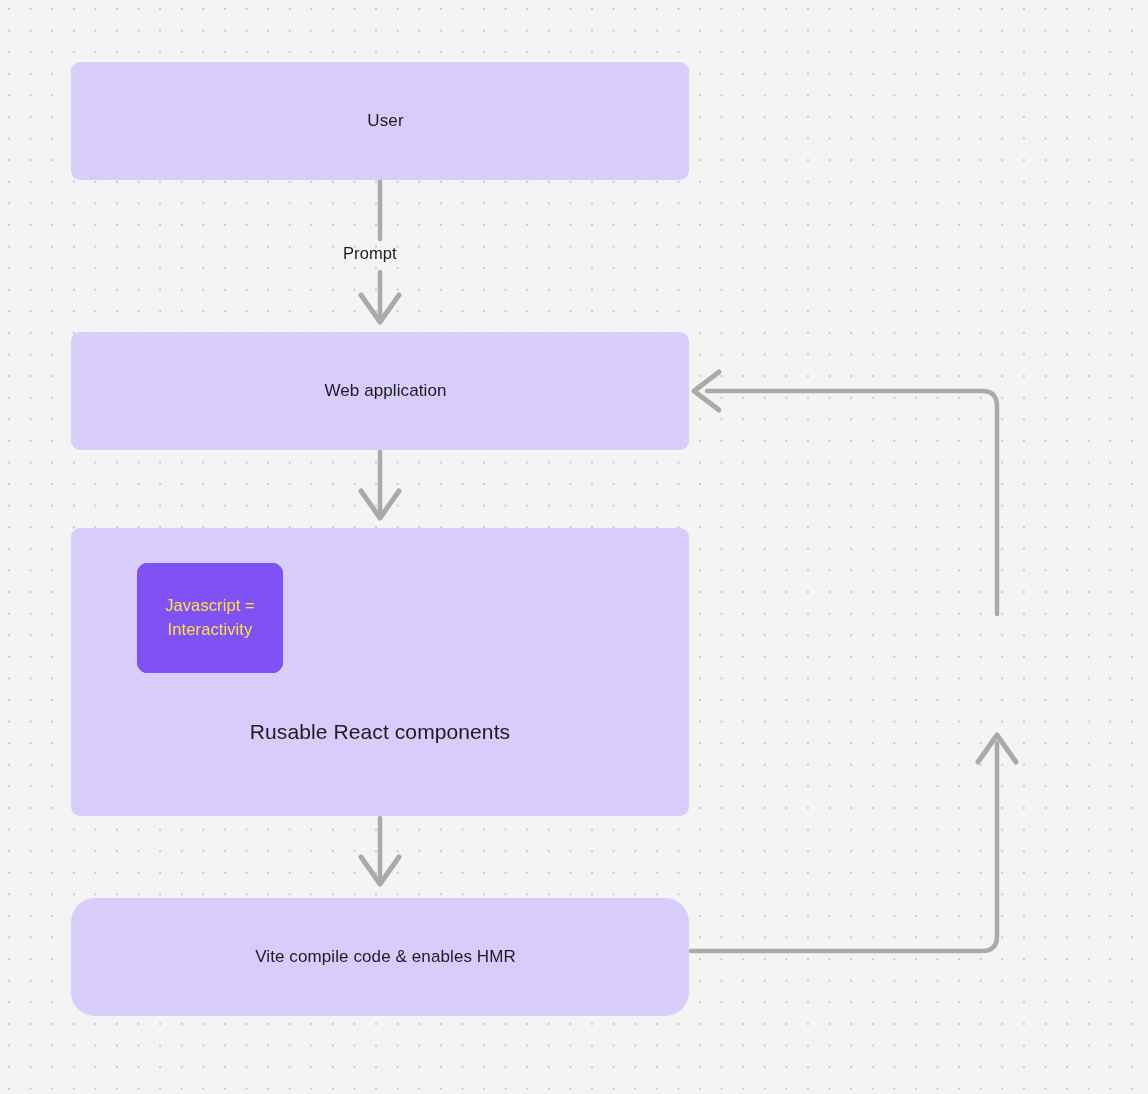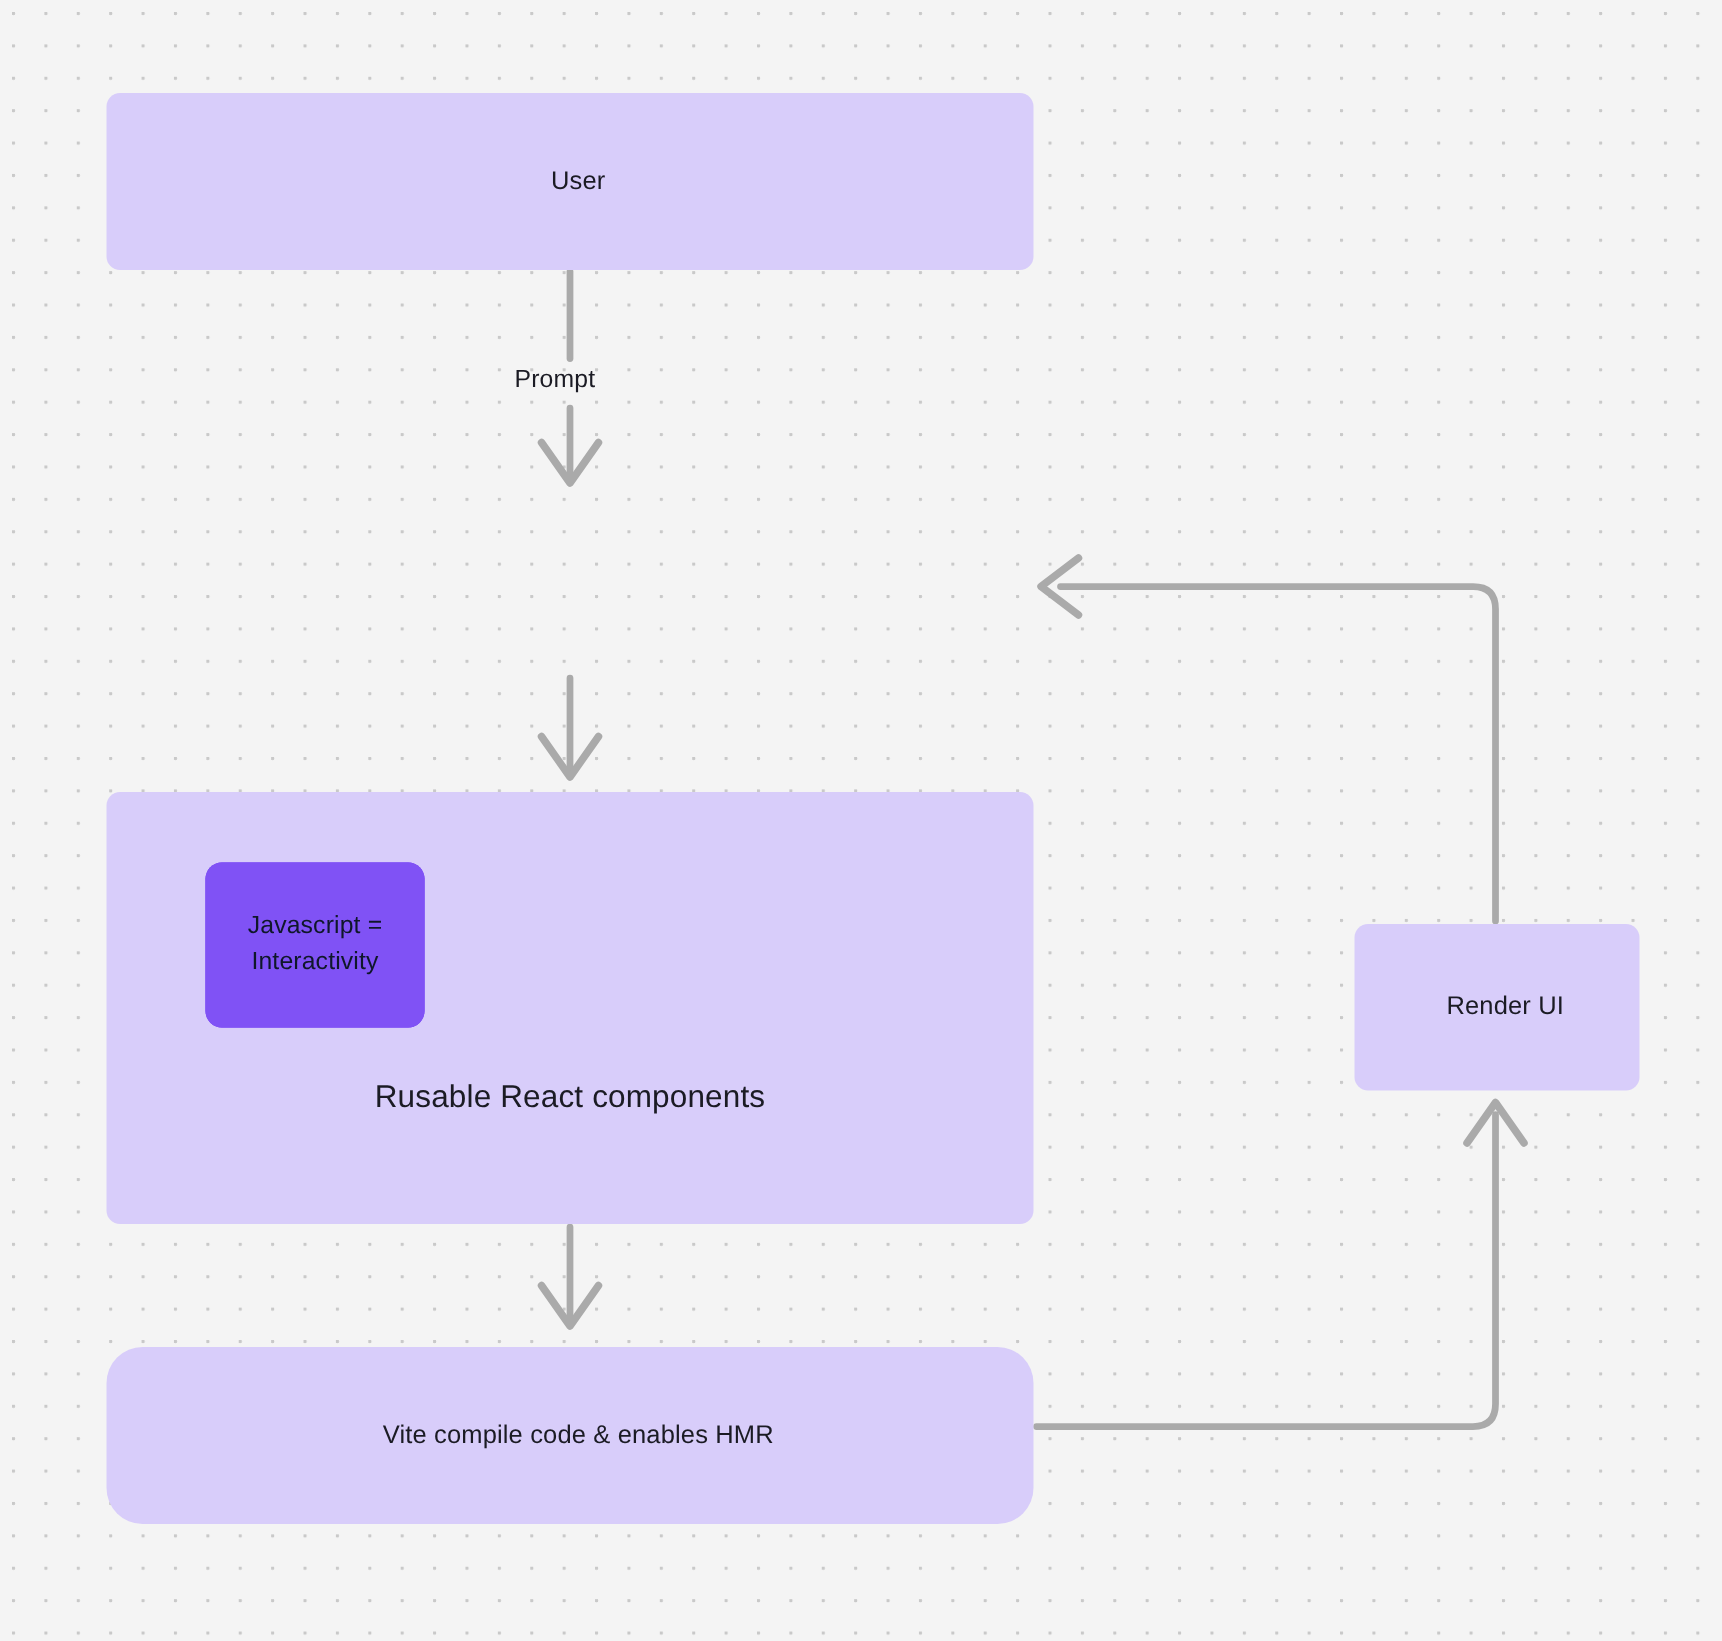--- a/index.html
+++ b/index.html
@@ -33,25 +33,24 @@
     color: #1b1b24;
     font-size: 17px;
     line-height: 1.35;
     text-align: center;
     letter-spacing: 0.1px;
     padding-left: 11px;
   }
   .node.lilac { background: #d8cdfa; }
   .node.violet {
     background: #8052f5;
-    color: #0f172a;
+    color: #fde047;
     border-radius: 11px;
     font-size: 16.5px;
     line-height: 1.45;
-    margin-top: 12px;
   }
 
   #node-user        { left: 71px;  top: 62px;  width: 618px; height: 118px; }
   #node-webapp      { left: 71px;  top: 332px; width: 618px; height: 118px; }
   #node-components  { left: 71px;  top: 528px; width: 618px; height: 288px;
                       display: block; }
   #node-vite        { left: 71px;  top: 898px; width: 618px; height: 118px; border-radius: 24px; }
   #node-render      { left: 903px; top: 616px; width: 190px; height: 111px; }
 
   .inner-row {
@@ -133,20 +132,23 @@
     <g>
       <path d="M 997 614 L 997 406 Q 997 391 982 391 L 707 391" fill="none" stroke="#aaaaaa" stroke-width="4.5" stroke-linecap="round" stroke-linejoin="round"></path>
       <polyline points="719,372 694,391 719,410" fill="none" stroke="#aaaaaa" stroke-width="5" stroke-linecap="round" stroke-linejoin="round"></polyline>
     </g>
   </svg>
 
   <div class="node lilac" id="node-user">
     <span>User</span>
   </div>
 
+  <div class="node lilac" id="node-webapp">
+    <span>Web application</span>
+  </div>
 
   <div class="node lilac" id="node-components">
     <div class="inner-row">
       <div class="node violet inner-box">
         <span>
           <span>HTML =</span><br>
           <span>structure</span>
         </span>
       </div>
       <div class="node violet inner-box">
@@ -162,19 +164,16 @@
         </span>
       </div>
     </div>
     <div class="sub-caption">Rusable React components</div>
   </div>
 
   <div class="node lilac" id="node-vite">
     <span>Vite compile code &amp; enables HMR</span>
   </div>
 
-  <div class="node lilac" id="node-render">
-    <span>Render UI</span>
-  </div>
 
   <div class="edge-label" id="label-prompt">Prompt</div>
 
 </div>
 
 </body></html>

